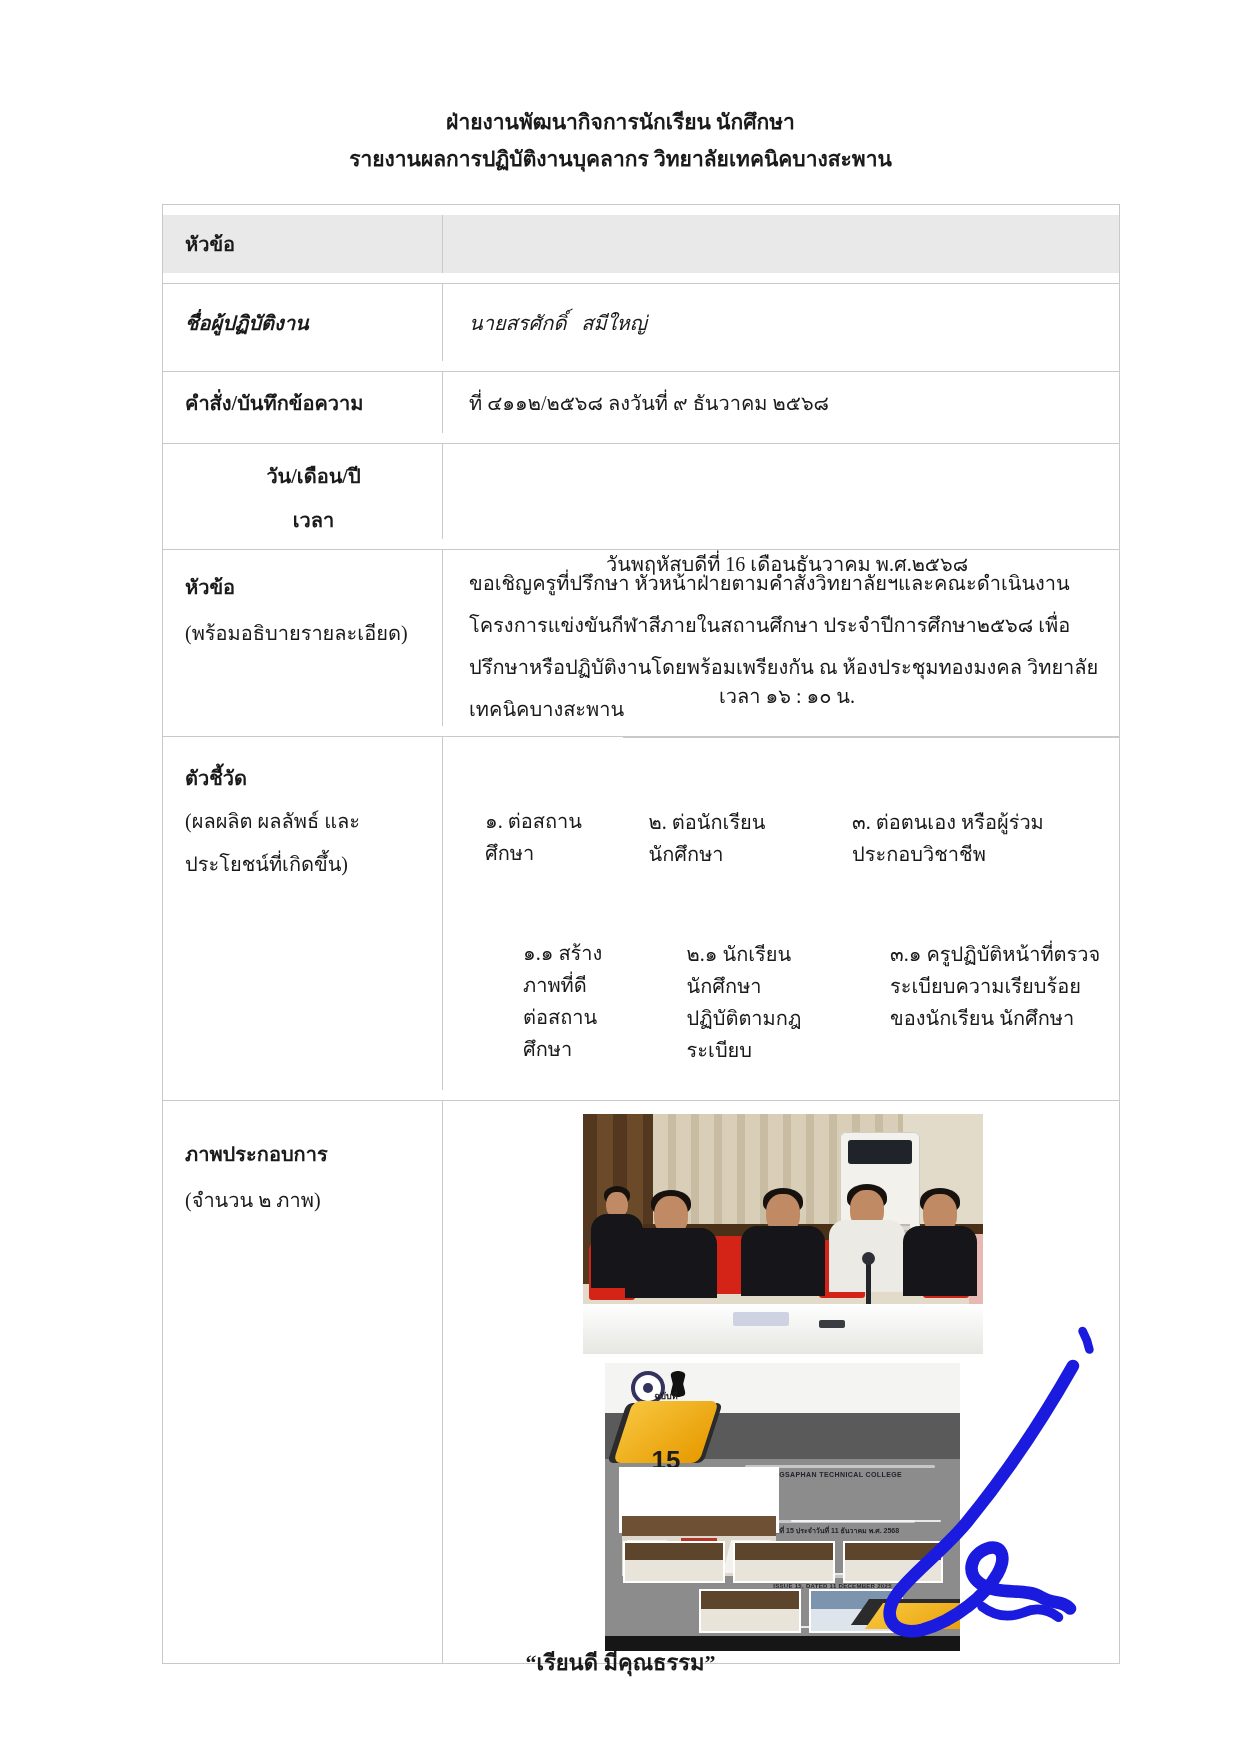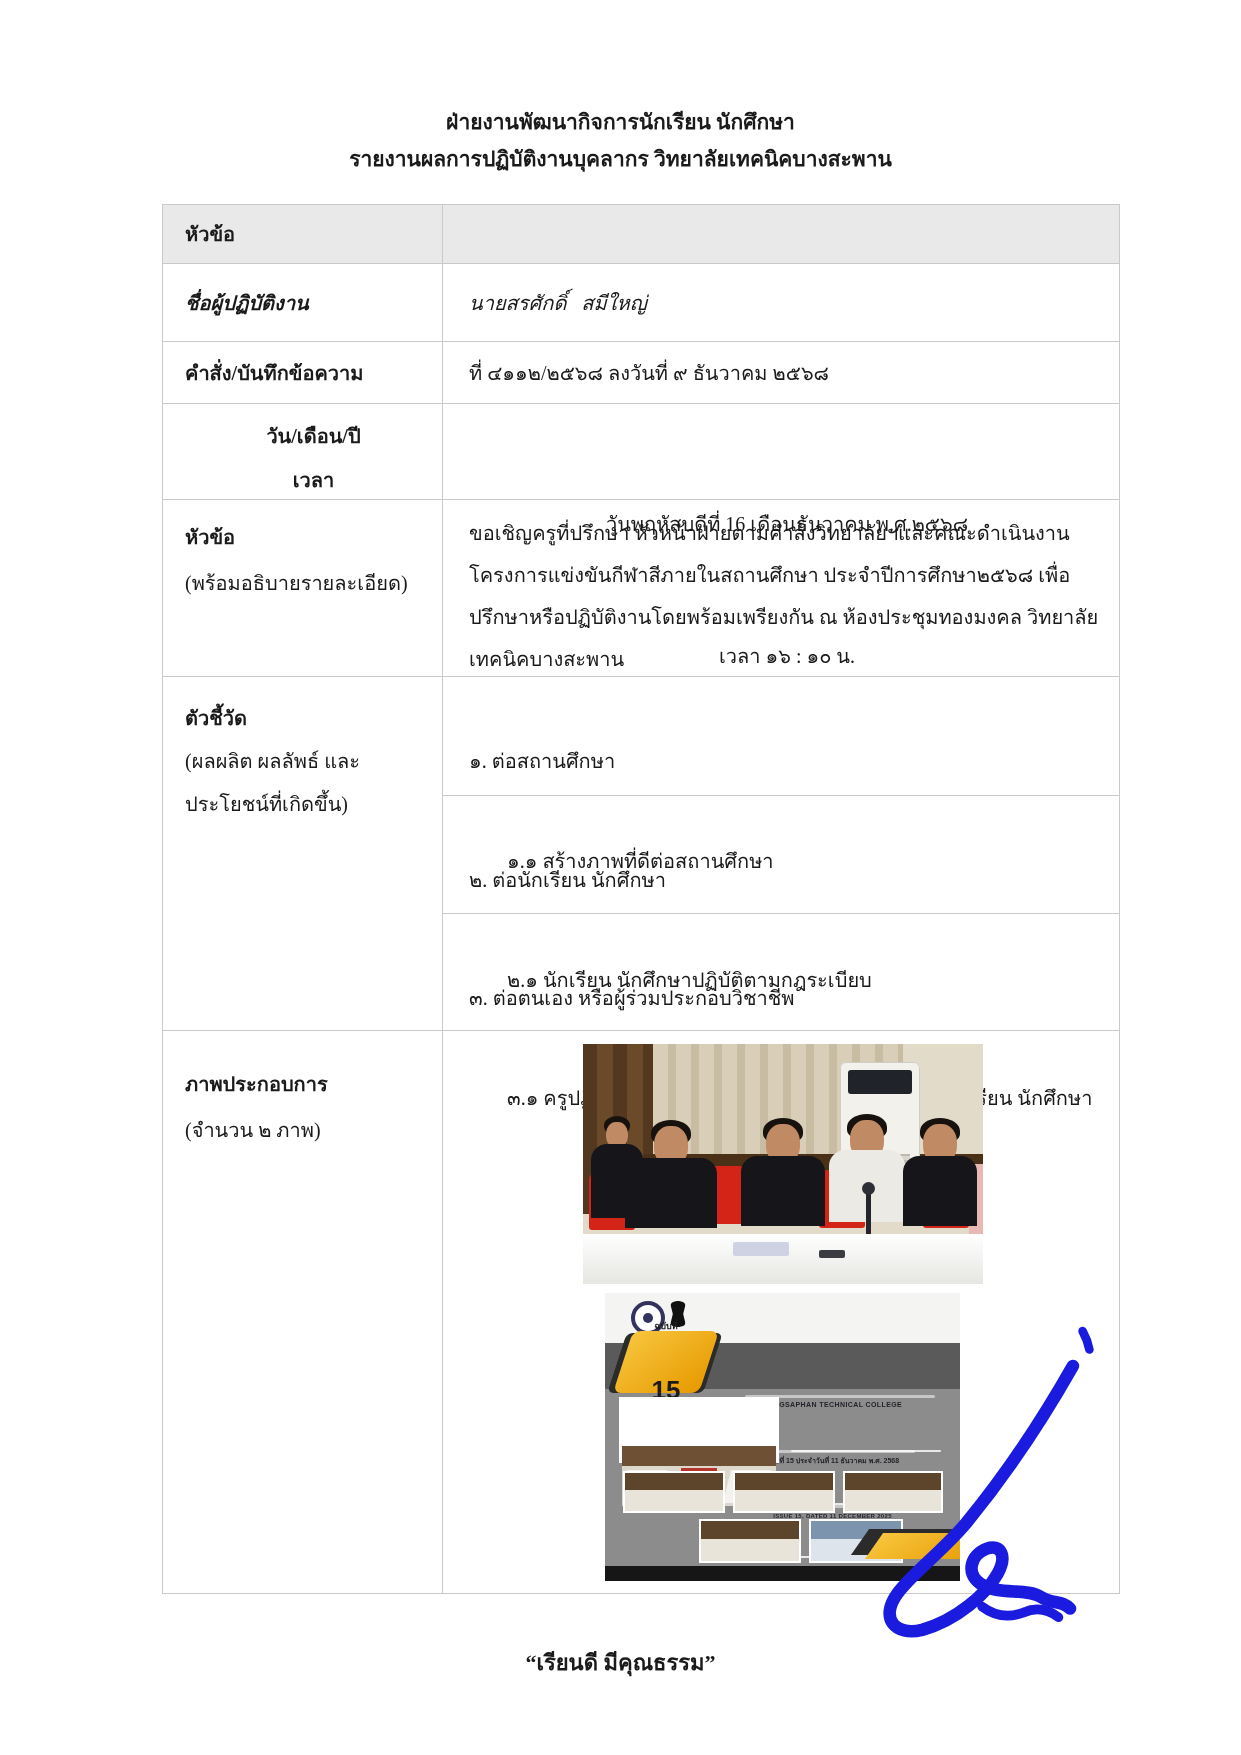--- a/index.html
+++ b/index.html
@@ -21,21 +21,21 @@
   .doc-title{
     position:absolute;top:104px;left:0;width:100%;
     text-align:center;font-weight:bold;font-size:21px;line-height:37px;
   }
   
   .tbl{
     position:absolute;left:162px;top:204px;width:958px;
     border:1px solid var(--border);
     font-size:20px;
   }
-  .row{display:flex;border-top:1px solid var(--border);}
+  .row{display:flex;border-top:1px solid var(--border);margin-top:10px;}
   .row:first-child{border-top:none;}
   .cl{width:280px;border-right:1px solid var(--border);padding-left:22px;}
   .cr{flex:1;padding-left:26px;padding-right:14px;white-space:pre-wrap;}
   .b{font-weight:bold;}
   
   .r-head{height:58px;background:var(--headbg);}
   .r-head .cl{line-height:58px;}
   .r-head .cr{line-height:58px;text-align:center;padding-left:0;}
   
   .r-op{height:78px;}
@@ -44,23 +44,23 @@
   .r-ord{height:62px;}
   .r-ord .cl,.r-ord .cr{line-height:62px;}
   
   .r-dt{height:96px;text-align:center;}
   .r-dt .cl,.r-dt .cr{padding-top:10px;line-height:44px;}
   
   .r-topic{height:177px;}
   .r-topic .cl{padding-top:14px;line-height:46px;}
   .r-topic .cr{padding-top:12px;line-height:42px;}
   
-  .r-ind{height:354px;}
+  .r-ind{height:354px;gap:16px;}
   .r-ind .cl{padding-top:20px;line-height:43px;}
-  .r-ind .cr{padding:0;display:flex;flex-direction:column;}
+  .r-ind .cr{padding:0;display:flex;flex-direction:row;}
   .ind-block{height:118px;padding:22px 14px 0 26px;border-top:1px solid var(--border);}
   .ind-block:first-child{border-top:none;}
   .ind-detail{margin-top:22px;padding-left:38px;}
   
   .r-img{height:563px;}
   .r-img .cl{padding-top:30px;line-height:46px;}
   .r-img .cr{position:relative;padding:0;}
   
   .photo1{
     position:absolute;left:140px;top:13px;width:400px;height:240px;

